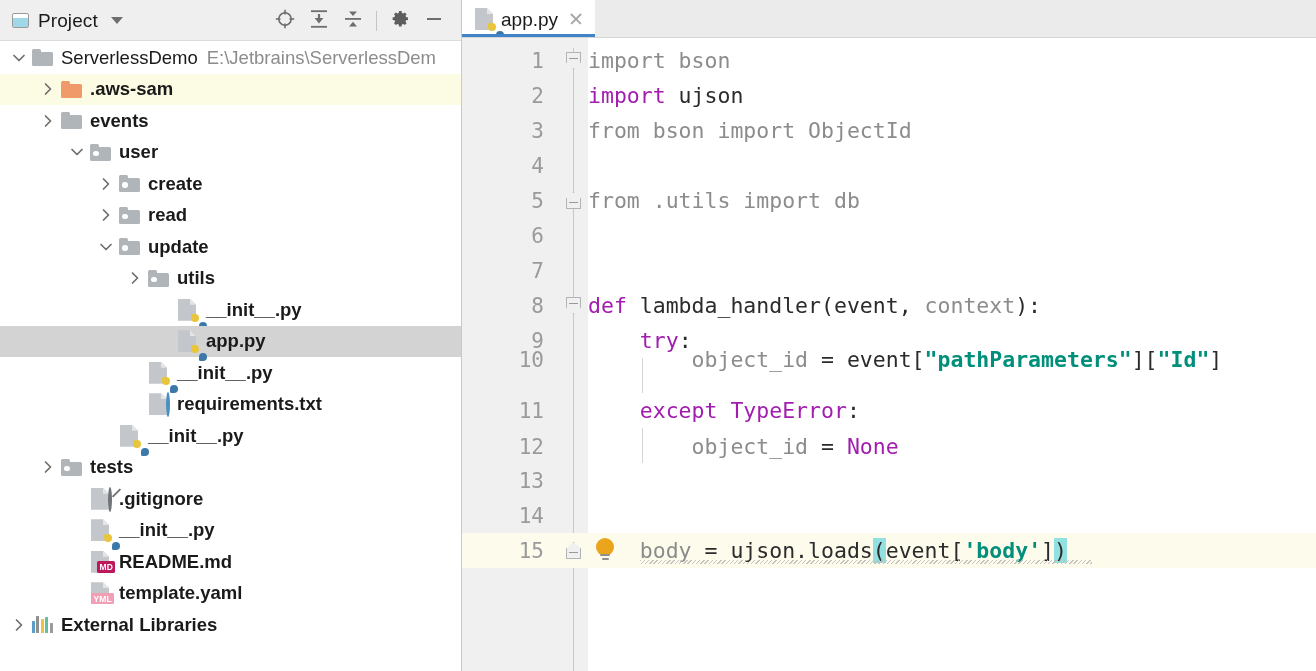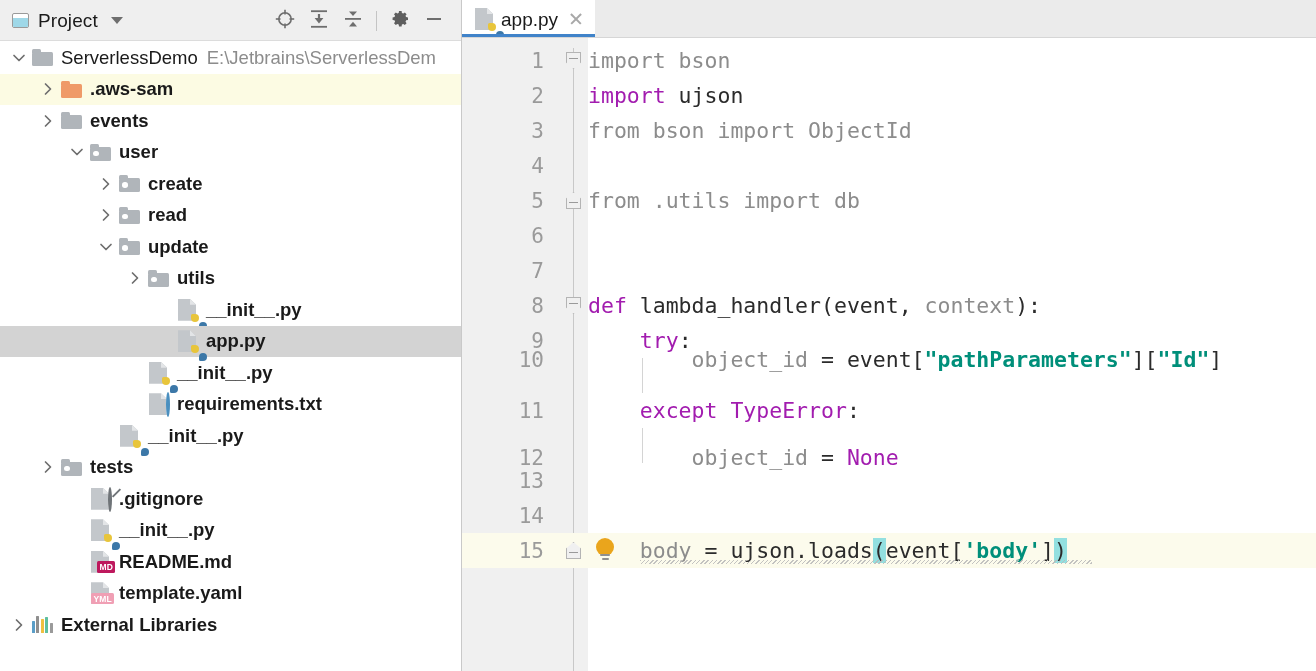--- a/index.html
+++ b/index.html
@@ -857,21 +857,21 @@
           <div class="cline" style="top: 40px;"><span class="lnum">2</span><span class="ctext"><span class="kw">import</span><span class="id"> ujson</span></span></div>
           <div class="cline" style="top: 75px;"><span class="lnum">3</span><span class="ctext"><span class="dim">from bson import ObjectId</span></span></div>
           <div class="cline" style="top: 110px;"><span class="lnum">4</span><span class="ctext"></span></div>
           <div class="cline" style="top: 145px;"><span class="lnum">5</span><span class="foldmark up" style="top: 9px;"><span class="sh"></span><span class="mn"></span></span><span class="ctext"><span class="dim">from .utils import db</span></span></div>
           <div class="cline" style="top: 180px;"><span class="lnum">6</span><span class="ctext"></span></div>
           <div class="cline" style="top: 215px;"><span class="lnum">7</span><span class="ctext"></span></div>
           <div class="cline" style="top: 250px;"><span class="lnum">8</span><span class="foldmark down" style="top: 9px;"><span class="sh"></span><span class="mn"></span></span><span class="ctext"><span class="kw">def</span><span class="id"> lambda_handler(event, </span><span class="dim">context</span><span class="id">):</span></span></div>
           <div class="cline" style="top: 285px;"><span class="lnum">9</span><span class="ctext"><span class="id">    </span><span class="kw">try</span><span class="id">:</span></span></div>
           <div class="cline" style="top: 304px;"><span class="lnum">10</span><span class="ctext"><span class="id">        </span><span class="dim">object_id</span><span class="id"> = event[</span><span class="str">"pathParameters"</span><span class="id">][</span><span class="str">"Id"</span><span class="id">]</span></span></div>
           <div class="cline" style="top: 355px;"><span class="lnum">11</span><span class="ctext"><span class="id">    </span><span class="kw">except TypeError</span><span class="id">:</span></span></div>
-          <div class="cline" style="top: 402px;"><span class="lnum">12</span><span class="ctext"><span class="id">        </span><span class="dim">object_id</span><span class="id"> = </span><span class="kw">None</span></span></div>
+          <div class="cline" style="top: 391px;"><span class="lnum">12</span><span class="ctext"><span class="id">        </span><span class="dim">object_id</span><span class="id"> = </span><span class="kw">None</span></span></div>
           <div class="cline" style="top: 425px;"><span class="lnum">13</span><span class="ctext"></span></div>
           <div class="cline" style="top: 460px; text-decoration: underline;"><span class="lnum">14</span><span class="ctext"></span></div>
           <div class="cline current" style="top: 495px;"><span class="lnum">15</span><span class="foldmark up" style="top: 9px;"><span class="sh"></span><span class="mn"></span></span><span class="bulb" style="top: 5px;"><span class="glass"></span><span class="base1"></span><span class="base2"></span></span><span class="ctext"><span class="id">    </span><span class="dim">body</span><span class="id"> = ujson.loads</span><span class="id parenhl">(</span><span class="id">event[</span><span class="str">'body'</span><span class="id">]</span><span class="id parenhl">)</span></span></div>
           <div class="indent-guide" style="left: 180px; top: 320px; height: 35px;"></div>
           <div class="indent-guide" style="left: 180px; top: 390px; height: 35px;"></div>
           <div class="squiggle" style="left: 178px; width: 452px; top: 522px;"></div>
         </div>
     </div>
   </div>
 </div>

